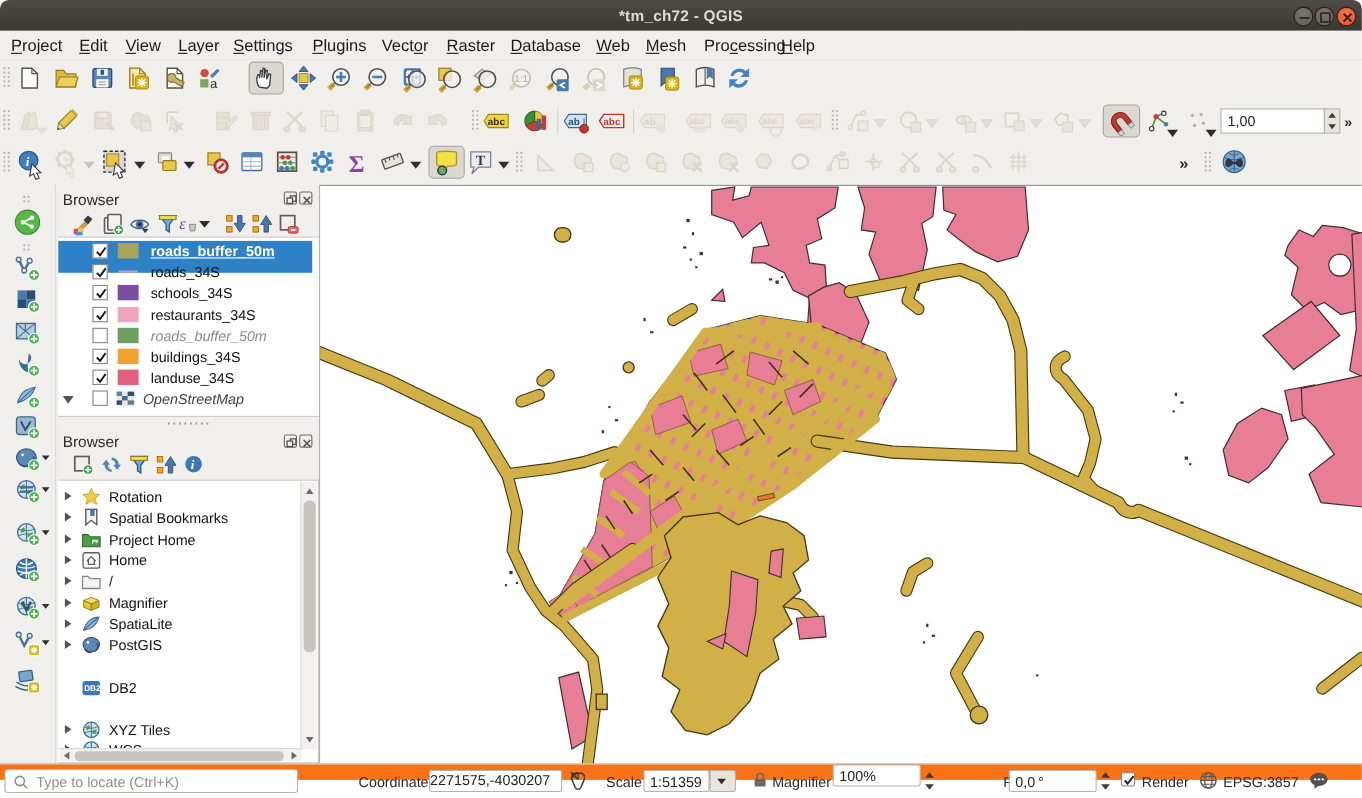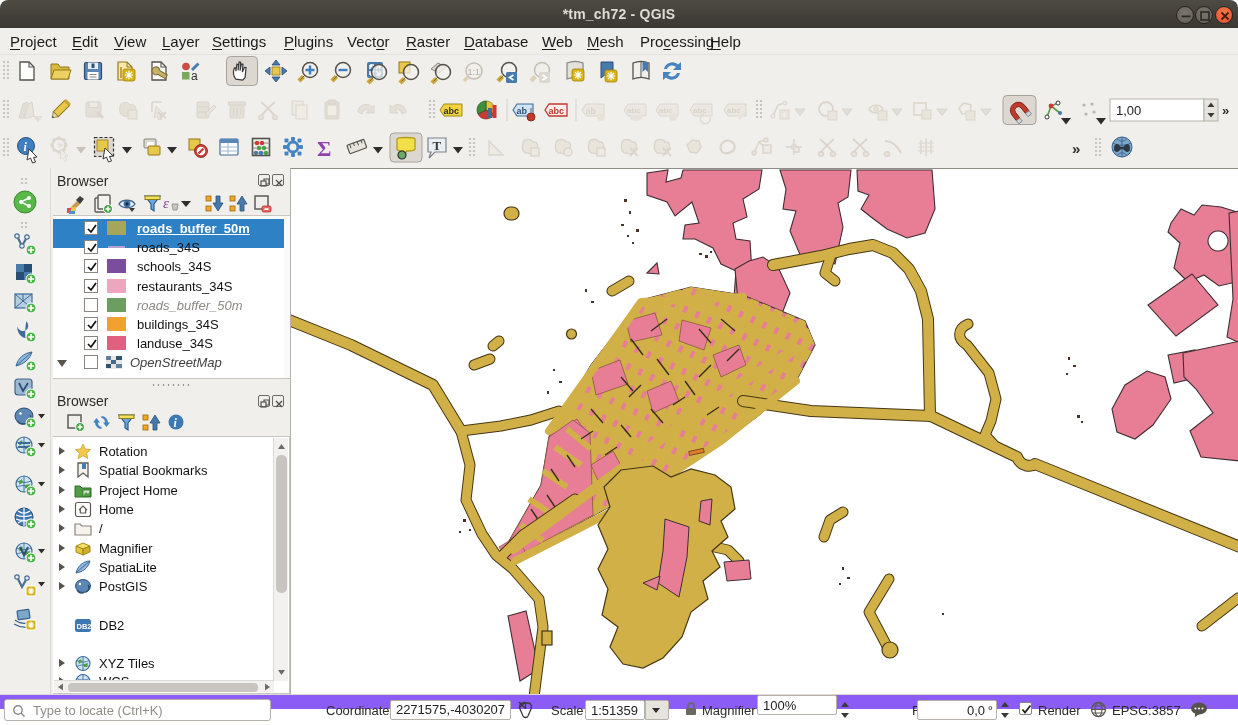--- a/index.html
+++ b/index.html
@@ -53,21 +53,21 @@
   border-top:4.5px solid transparent; border-bottom:4.5px solid transparent;
   border-left:6px solid #57534d; }
 .bname { position:absolute; left:46px; top:2px; white-space:nowrap; }
 .bicon { position:absolute; left:21px; top:1px; width:18px; height:17px; }
 
 
 #map { position:absolute; left:290px; top:168px; width:948px; height:526px; background:#fff;
   border-top:1px solid #8f8b85; border-left:1px solid #b4b0aa; }
 
 
-#status { position:absolute; left:0; top:694px; width:1238px; height:15px; background:#8b5cf6;
+#status { position:absolute; left:0; top:694px; width:1238px; height:15px; background:#f97316;
   border-top:1px solid #dcd8d2; font-size:13px; color:#2b2b2b; }
 .sbox { position:absolute; background:#fff; border:1px solid #b6b2ab; border-radius:2px;
   font-size:13px; color:#222; }
 .slabel { position:absolute; top:8px; }
 </style>
 </head>
 <body>
 <div id="win">
   <div id="titlebar">
     <div id="titletext">*tm_ch72 - QGIS</div>
@@ -1183,21 +1183,21 @@
 
   <div id="status">
     <div class="sbox" style="left:4px; top:4px; width:267px; height:22px; border-radius:3px;">
       <svg width="16" height="16" style="position:absolute;left:6px;top:3px;">
           <circle cx="7" cy="7" r="4.2" fill="none" stroke="#8f8b85" stroke-width="1.4"></circle>
           <line x1="10" y1="10" x2="13.5" y2="13.5" stroke="#8f8b85" stroke-width="1.4"></line>
         </svg>
       <span style="position:absolute;left:28px;top:3px;color:#928e88;">Type to locate (Ctrl+K)</span>
     </div>
     <div class="slabel" style="left:326px;">Coordinate</div>
-    <div class="sbox" style="left:390px; top:5px; width:121px; height:20px; text-align:center; line-height:18px;">2271575,-4030207</div>
+    <div class="sbox" style="left:390px; top:5px; width:121px; height:20px; line-height:18px;">2271575,-4030207</div>
     <svg width="18" height="18" style="position:absolute;left:517px;top:6px;">
         <path d="M6,2 C3,2 2,5 3,8 L6,15 C7,17 10,17 11,15 L14,8 C15,5 14,2 11,2 Z" fill="none" stroke="#3a3a3a" stroke-width="1.3"></path>
         <line x1="8.5" y1="2" x2="8.5" y2="8" stroke="#3a3a3a" stroke-width="1.2"></line>
         <path d="M2,1 L8,7 M8,1 L2,7" stroke="#3a3a3a" stroke-width="1.5"></path>
       </svg>
     <div class="slabel" style="left:551px;">Scale</div>
     <div class="sbox" style="left:585px; top:5px; width:60px; height:20px;">
         <span style="position:absolute;left:5px;top:2px;">1:51359</span>
       </div>
     <div style="position:absolute;left:645px;top:5px;width:24px;height:20px;background:#e7e4de;border:1px solid #b6b2ab;border-radius:0 2px 2px 0;">
@@ -1210,21 +1210,21 @@
     <div class="slabel" style="left:702px;">Magnifier</div>
     <div class="sbox" style="left:757px; top:0; width:80px; height:20px;text-decoration:underline;">
         <span style="position:absolute;left:5px;top:2px;">100%</span>
       </div>
     <svg width="14" height="20" style="position:absolute;left:838px;top:5px;">
         <path d="M7,2 L11,7 L3,7 Z" fill="#3a3a3a"></path>
         <path d="M7,18 L11,13 L3,13 Z" fill="#3a3a3a"></path>
       </svg>
     <div class="slabel" style="left:912px;">Rotation</div>
     <div class="sbox" style="left:917px; top:5px; width:80px; height:20px;">
-        <span style="position:absolute;left:5px;top:2px;margin-left:44px;">0,0 °</span>
+        <span style="position:absolute;left:5px;top:2px;">0,0 °</span>
       </div>
     <svg width="14" height="20" style="position:absolute;left:998px;top:5px;">
         <path d="M7,2 L11,7 L3,7 Z" fill="#3a3a3a"></path>
         <path d="M7,18 L11,13 L3,13 Z" fill="#3a3a3a"></path>
       </svg>
     <div style="position:absolute;left:1019px;top:7px;width:13px;height:13px;background:#fff;border:1px solid #89857f;border-radius:2px;">
       <svg width="13" height="13">
           <path d="M2.5,6.5 L5,9.5 L10.5,2.5" fill="none" stroke="#222" stroke-width="1.8"></path>
         </svg></div>
     <div class="slabel" style="left:1038px;">Render</div>

